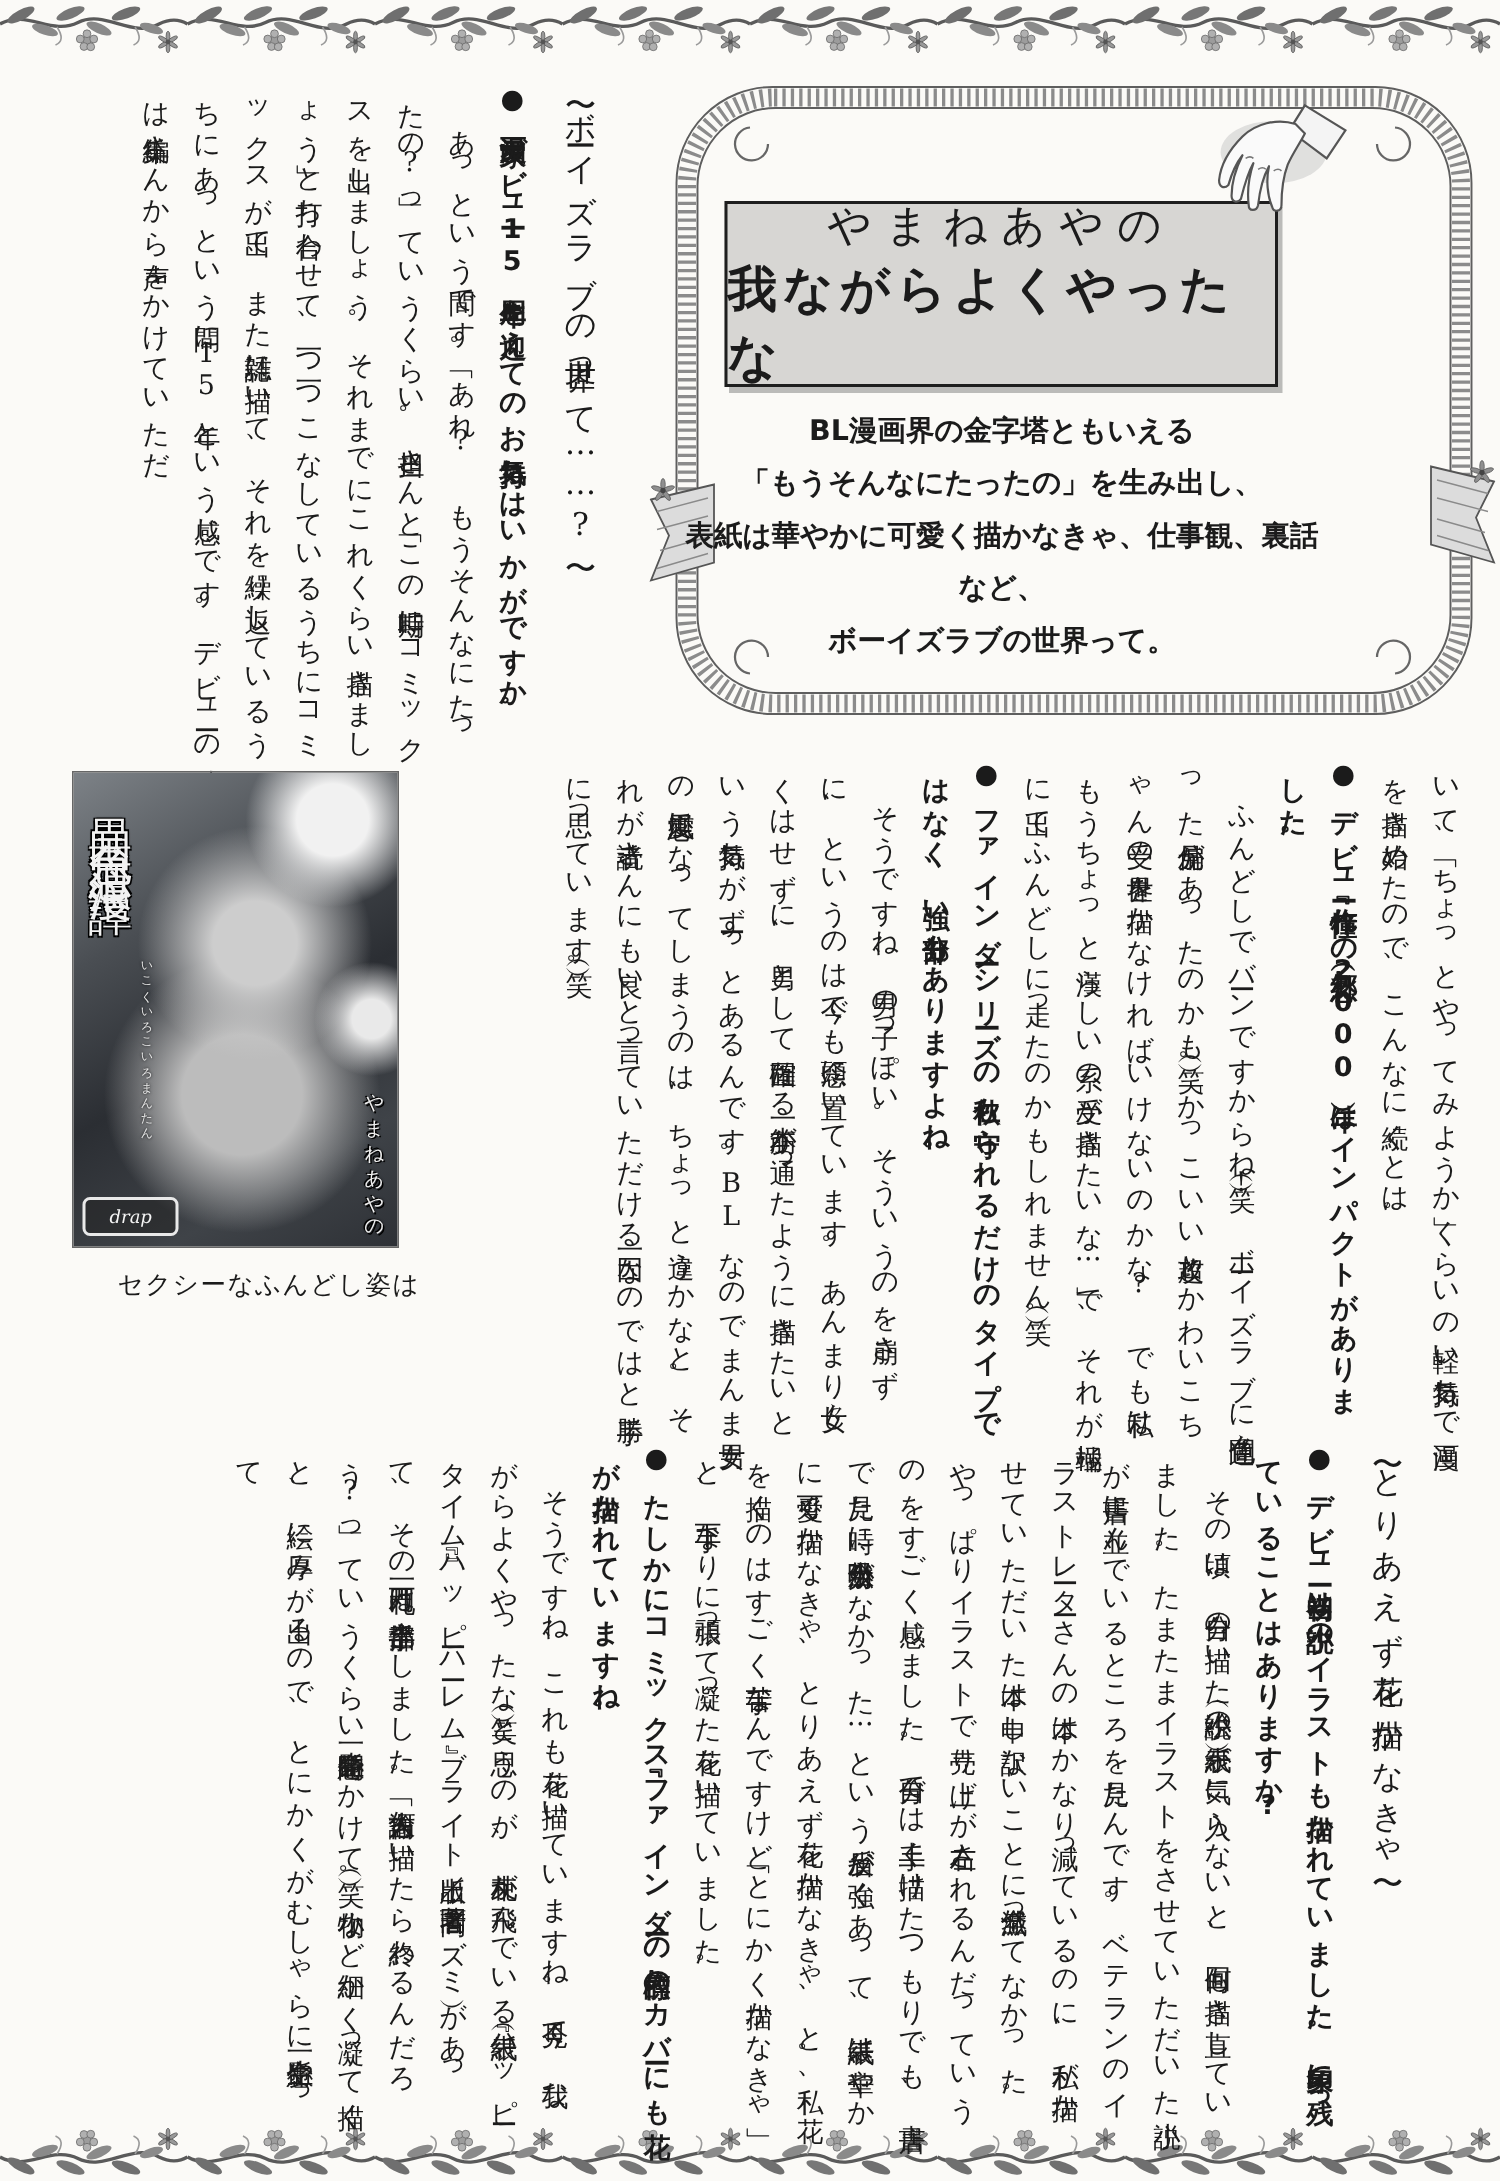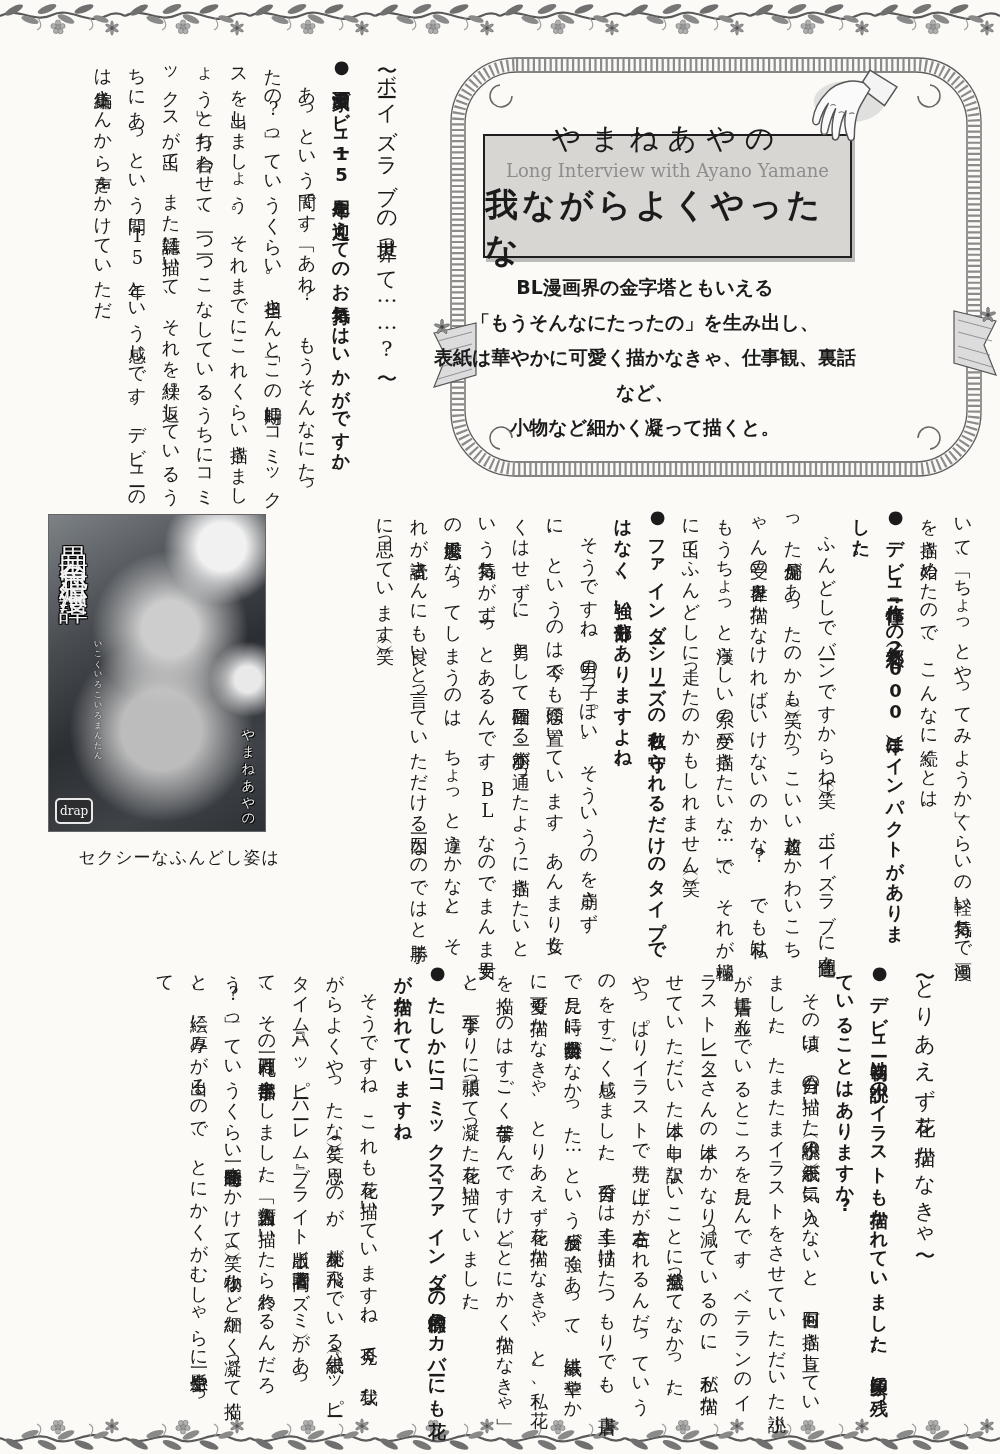--- a/index.html
+++ b/index.html
@@ -22,43 +22,43 @@
   .band-bottom{top:962px;left:20px;width:928px;height:450px;}
   
   .frame{position:absolute;left:430px;top:45px;width:570px;height:450px;z-index:1;}
   .plate{position:absolute;left:483px;top:134px;width:365px;height:120px;background:#d7d6d3;
          border:2px solid #1e1e1e;box-shadow:3px 4px 0 rgba(70,70,70,.35);
          display:flex;flex-direction:column;align-items:center;justify-content:center;z-index:2;}
   .plate .jp{font-size:29px;letter-spacing:9px;}
   .plate .en{font-size:18px;color:#8d8d8d;margin:1px 0 2px 0;}
   .plate .kana{font-size:33px;font-weight:700;letter-spacing:4px;}
   .hand{position:absolute;left:788px;top:64px;width:116px;height:104px;z-index:3;}
-  .intro{position:absolute;left:428px;top:270px;width:434px;text-align:center;z-index:2;
+  .intro{position:absolute;left:451px;top:270px;width:434px;text-align:center;z-index:2;
          font-family:"DejaVu Sans","Liberation Sans",sans-serif;font-weight:700;
          font-size:19px;line-height:35px;}
   
   .cover{position:absolute;left:48px;top:514px;width:218px;height:318px;z-index:2;
          border:1px solid #666;box-sizing:border-box;
          background:
            radial-gradient(circle at 80% 10%, #f1f1f1 0 24px, rgba(241,241,241,0) 58px),
            radial-gradient(circle at 92% 52%, #e9e9e9 0 13px, rgba(233,233,233,0) 38px),
            radial-gradient(circle at 56% 36%, #cdcdcd 0 28px, rgba(205,205,205,0) 78px),
            radial-gradient(circle at 52% 68%, #bcbcbc 0 40px, rgba(188,188,188,0) 92px),
            linear-gradient(150deg,#7d8287 0%,#4a4e53 30%,#2b2e33 55%,#3f4348 80%,#2e3136 100%);}
   .cover-title{position:absolute;top:8px;left:5px;writing-mode:vertical-rl;text-orientation:upright;
          font-size:29px;letter-spacing:8px;color:#f2f2f2;
          text-shadow:0 0 2px #000,1px 1px 0 #000,-1px -1px 0 #000,1px -1px 0 #000,-1px 1px 0 #000;}
   .cover-furigana{position:absolute;top:120px;left:42px;writing-mode:vertical-rl;text-orientation:upright;
          font-size:8px;letter-spacing:1px;color:#e8e8e8;text-shadow:0 0 2px #000;}
   .cover-author{position:absolute;bottom:10px;right:8px;writing-mode:vertical-rl;text-orientation:upright;
          font-size:13px;letter-spacing:2px;color:#f0f0f0;
          text-shadow:0 0 2px #000,1px 1px 0 #000,-1px -1px 0 #000;}
-  .drap{position:absolute;left:6px;bottom:7px;min-width:28px;height:22px;padding:0 3px;
+  .drap{position:absolute;left:6px;bottom:7px;min-width:28px;height:22px;padding:0 16px;
          border:2px solid #e9e9e9;border-radius:5px;background:rgba(35,35,35,.55);
-         color:#f5f5f5;font-size:12px;line-height:22px;text-align:center;margin-top:35px;}
+         color:#f5f5f5;font-style:italic;font-size:12px;line-height:22px;text-align:center;margin-top:35px;}
   .caption{position:absolute;left:40px;top:844px;width:240px;z-index:2;
          text-align:right;font-size:17px;line-height:26px;letter-spacing:1px;}
 </style>
 </head>
 <body>
 
 <div class="page">
 
   <svg class="garland top" viewBox="0 0 1000 44">
     <defs>
@@ -137,36 +137,35 @@
             <ellipse rx="1.5" ry="4" cy="-4" transform="rotate(216)"></ellipse>
           <ellipse rx="1.5" ry="4" cy="-4" transform="rotate(288)"></ellipse>
         </g>
           <circle r="1.8" fill="#444"></circle>
       </g>
     </g>
   </svg>
 
   <div class="plate">
     <div class="jp">やまねあやの</div>
-    <div class="en">Long Interview with Ayano Yamane</div>
     <div class="kana">我ながらよくやったな</div>
   </div>
 
   <svg class="hand" viewBox="0 0 110 100">
     <ellipse cx="58" cy="36" rx="34" ry="20" fill="#c6c6c6" opacity=".5"></ellipse>
     <path d="M78,6 L104,22 L92,40 L68,22 Z" fill="#f4f4f4" stroke="#555" stroke-width="1.4"></path>
     <path d="M72,18 C60,14 46,18 38,26 C30,34 24,44 23,54 C23,58 26,60 29,57 C31,50 34,43 38,38 C34,46 31,56 31,64 C31,68 35,69 37,66 C39,58 41,50 45,43 C42,52 41,62 42,70 C42,74 47,74 48,70 C49,61 51,52 55,45 C53,54 54,64 57,71 C58,75 63,74 63,70 C63,61 64,52 67,44 C70,37 75,30 78,24 Z" fill="#fafafa" stroke="#555" stroke-width="1.4" stroke-linejoin="round"></path>
     <path d="M40,40 q3,-2 5,0 M48,47 q3,-2 5,0 M58,48 q3,-2 5,0" stroke="#777" stroke-width="1" fill="none"></path>
   </svg>
 
   <div class="intro">
     <div>BL漫画界の金字塔ともいえる</div>
     <div>「もうそんなにたったの」を生み出し、</div>
     <div>表紙は華やかに可愛く描かなきゃ、仕事観、裏話など、</div>
-    <div>小物など細かく凝って描くと。</div>
+    <div>ボーイズラブの世界って。</div>
   </div>
 
   <div class="vband band-top">
     <h2 class="heading">〜ボーイズラブの世界って……?〜</h2>
     <p class="q">●漫画家デビュー15周年を迎えてのお気持ちはいかがですか。</p>
     <p class="a indent">あっという間です。「あれ?　もうそんなにたったの?」っていうくらい。担当さんと「この時期にコミックスを出しましょう。それまでにこれくらい描きましょう」と打ち合わせて、一つ一つこなしているうちにコミックスが出て、また雑誌に描いて、それを繰り返しているうちにあっという間に15年という感じです。デビューの時は編集さんから声をかけていただ</p>
   </div>
 
   <div class="vband band-mid">
     <p class="a">いて、「ちょっとやってみようか」くらいの軽い気持ちで漫画を描き始めたので、こんなに続くとは。</p>

